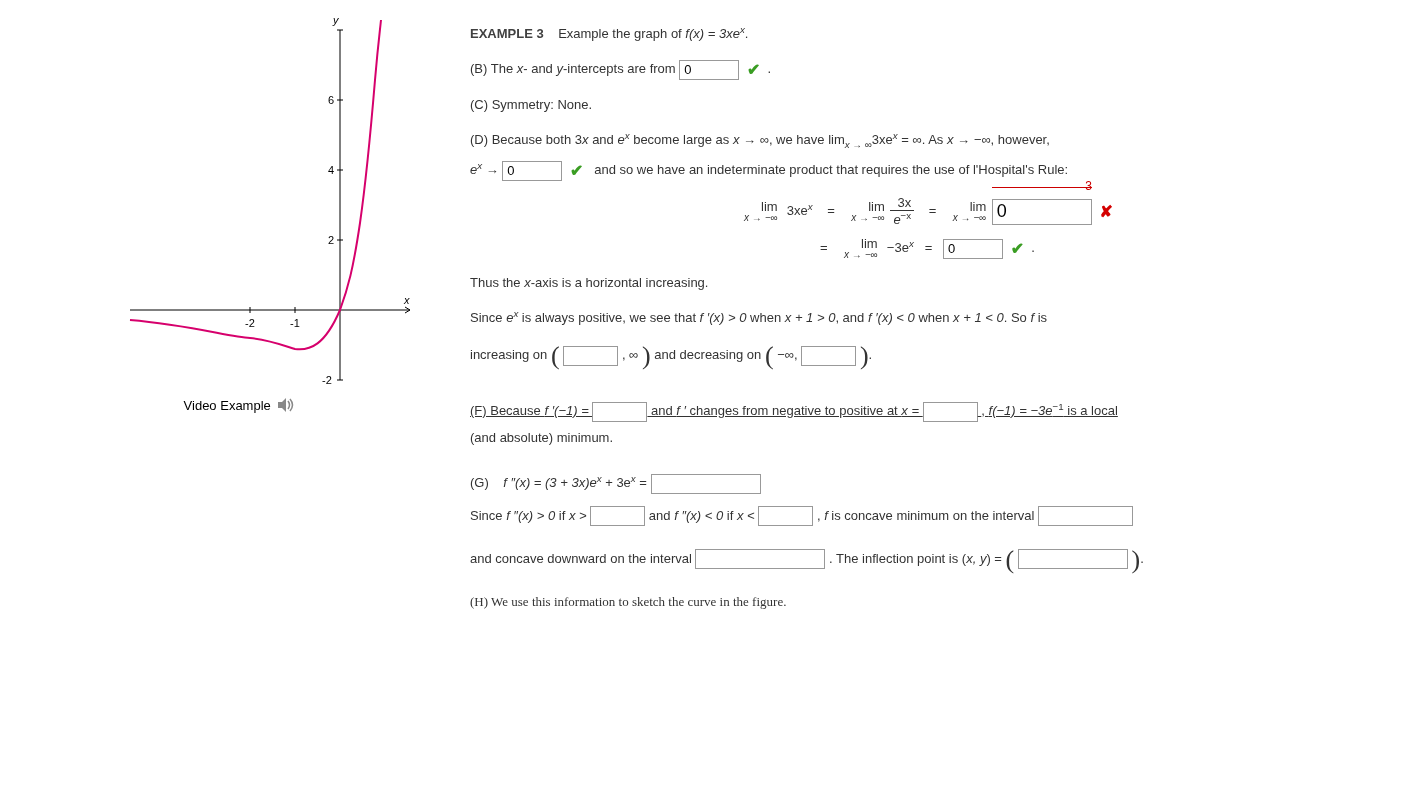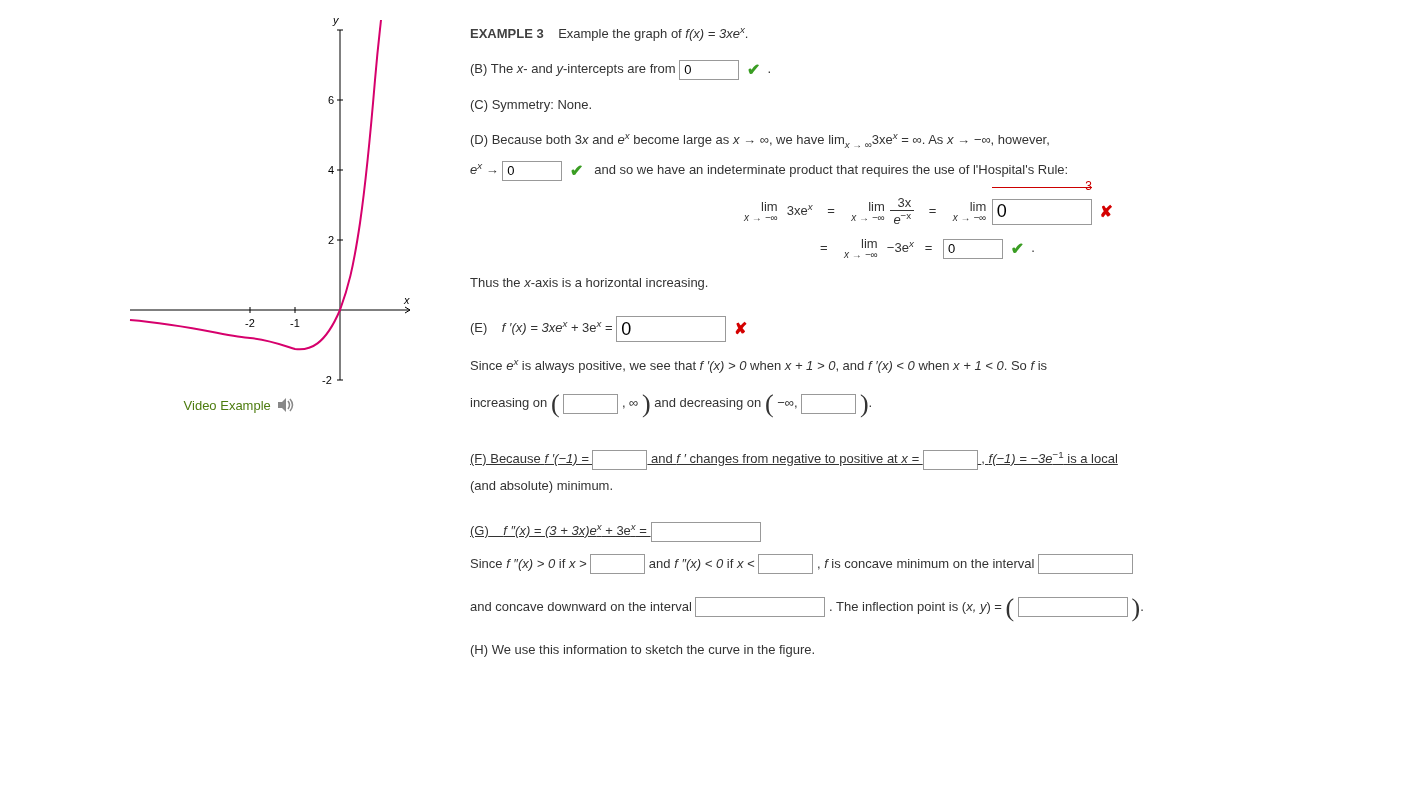--- a/index.html
+++ b/index.html
@@ -22,21 +22,21 @@
   }
   .right-col {
     flex: 1;
     line-height: 1.6;
   }
   .example-label {
     color: #404040;
     font-weight: bold;
   }
   .blue-link {
-    color: #4d7c0f;
+    color: #000000;
     cursor: pointer;
   }
   .video-row {
     text-align: center;
     margin-top: 8px;
   }
   .speaker-icon {
     display: inline-block;
     vertical-align: middle;
     margin-left: 4px;
@@ -234,26 +234,20 @@
       &nbsp;<span> = </span>&nbsp;
       <input class="ans" style="width: 60px;" value="0">
       <span class="check">✔</span>
       &nbsp;<span>.</span>
     </div>
 
     <div class="para">
       <span>Thus the </span><span class="it">x</span><span>-axis is a horizontal increasing.</span>
     </div>
 
-    <div class="para" style="margin-top:22px;">
-      <span>(E)</span>&nbsp;&nbsp;&nbsp;
-      <span class="it">f ′(x) = 3xe</span><span class="sup">x</span><span> + 3e</span><span class="sup">x</span><span> = </span>
-      <input class="ans big" style="width: 110px;" value="0">
-      <span class="cross">✘</span>
-    </div>
 
     <div class="para">
       <span>Since  </span><span class="it">e</span><span class="sup">x</span><span>  is always positive, we see that  </span><span class="it">f ′(x) &gt; 0</span><span>  when  </span><span class="it">x + 1 &gt; 0</span><span>,  and  </span><span class="it">f ′(x) &lt; 0</span><span>  when  </span><span class="it">x + 1 &lt; 0</span><span>.  So </span><span class="it">f</span><span> is</span>
     </div>
 
     <div class="para" style="margin-top:-6px">
       <span>increasing on  </span>
       <span class="bigparen">(</span>
       <input class="ans" style="width: 55px;">
       <span>, ∞</span>
@@ -267,21 +261,21 @@
 
     <div class="para" style="margin-top:22px;text-decoration:underline;">
       <span>(F) Because  </span><span class="it">f ′(−1) = </span>
       <input class="ans" style="width: 55px;">
       <span>  and  </span><span class="it">f ′</span><span>  changes from negative to positive at  </span><span class="it">x = </span>
       <input class="ans" style="width: 55px;">
       <span>,    </span><span class="it">f(−1) = −3e</span><span class="supn">−1</span><span>  is a local</span>
     </div>
     <div class="para" style="margin-top:-6px">(and absolute) minimum.</div>
 
-    <div class="para" style="margin-top:22px;text-decoration:underline;">
+    <div class="para" style="margin-top:22px;">
       <span>(G)</span>&nbsp;&nbsp;&nbsp;
       <span class="it">f ″(x) = (3 + 3x)e</span><span class="sup">x</span><span> + 3e</span><span class="sup">x</span><span> = </span>
       <input class="ans" style="width: 110px;">
     </div>
 
     <div class="para">
       <span>Since  </span><span class="it">f ″(x) &gt; 0</span><span>  if  </span><span class="it">x &gt; </span>
       <input class="ans" style="width: 55px;">
       <span>  and  </span><span class="it">f ″(x) &lt; 0</span><span>  if  </span><span class="it">x &lt; </span>
       <input class="ans" style="width: 55px;">
@@ -291,16 +285,16 @@
 
     <div class="para">
       <span>and concave downward on the interval </span>
       <input class="ans" style="width: 130px;">
       <span>. The inflection point is  (</span><span class="it">x, y</span><span>) = </span>
       <span class="bigparen">(</span>
       <input class="ans" style="width: 110px;">
       <span class="bigparen">)</span><span>.</span>
     </div>
 
-    <div class="para" style="margin-top:10px;">(H) We use this information to sketch the curve in the figure.</div>
+    <div class="para" style="margin-top:10px;font-family:Liberation Serif, serif;">(H) We use this information to sketch the curve in the figure.</div>
 
   </div>
 </div>
 
 </body></html>

